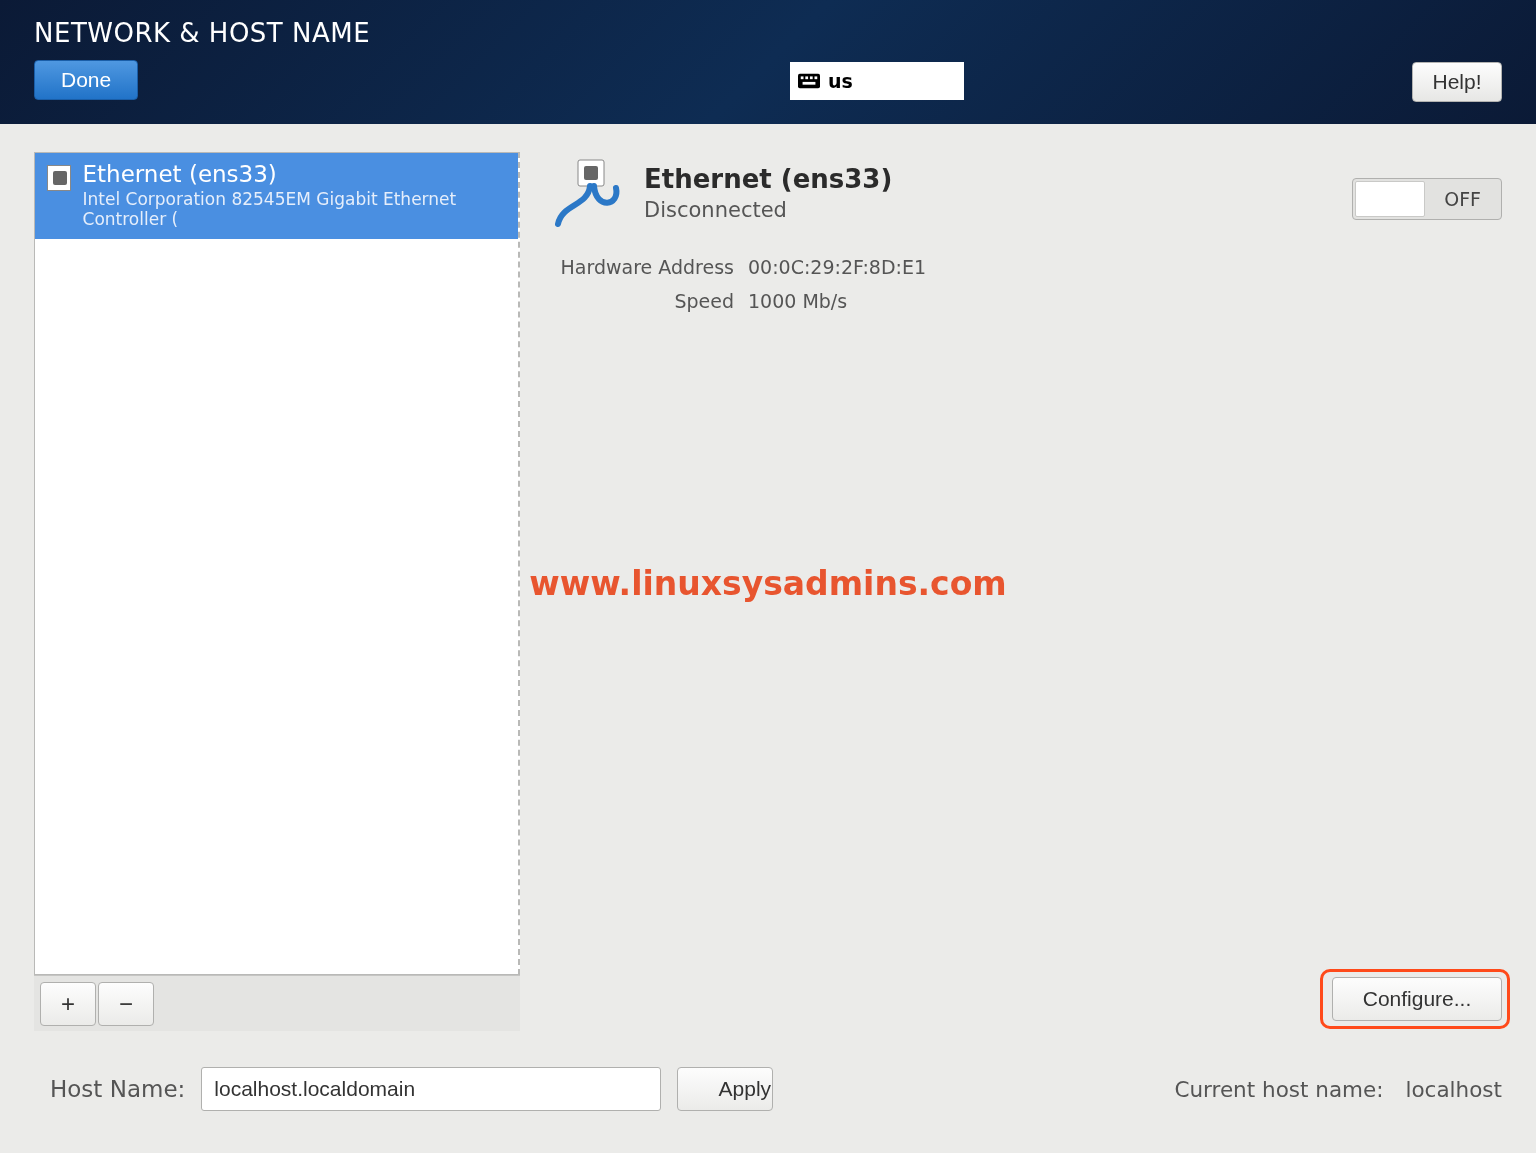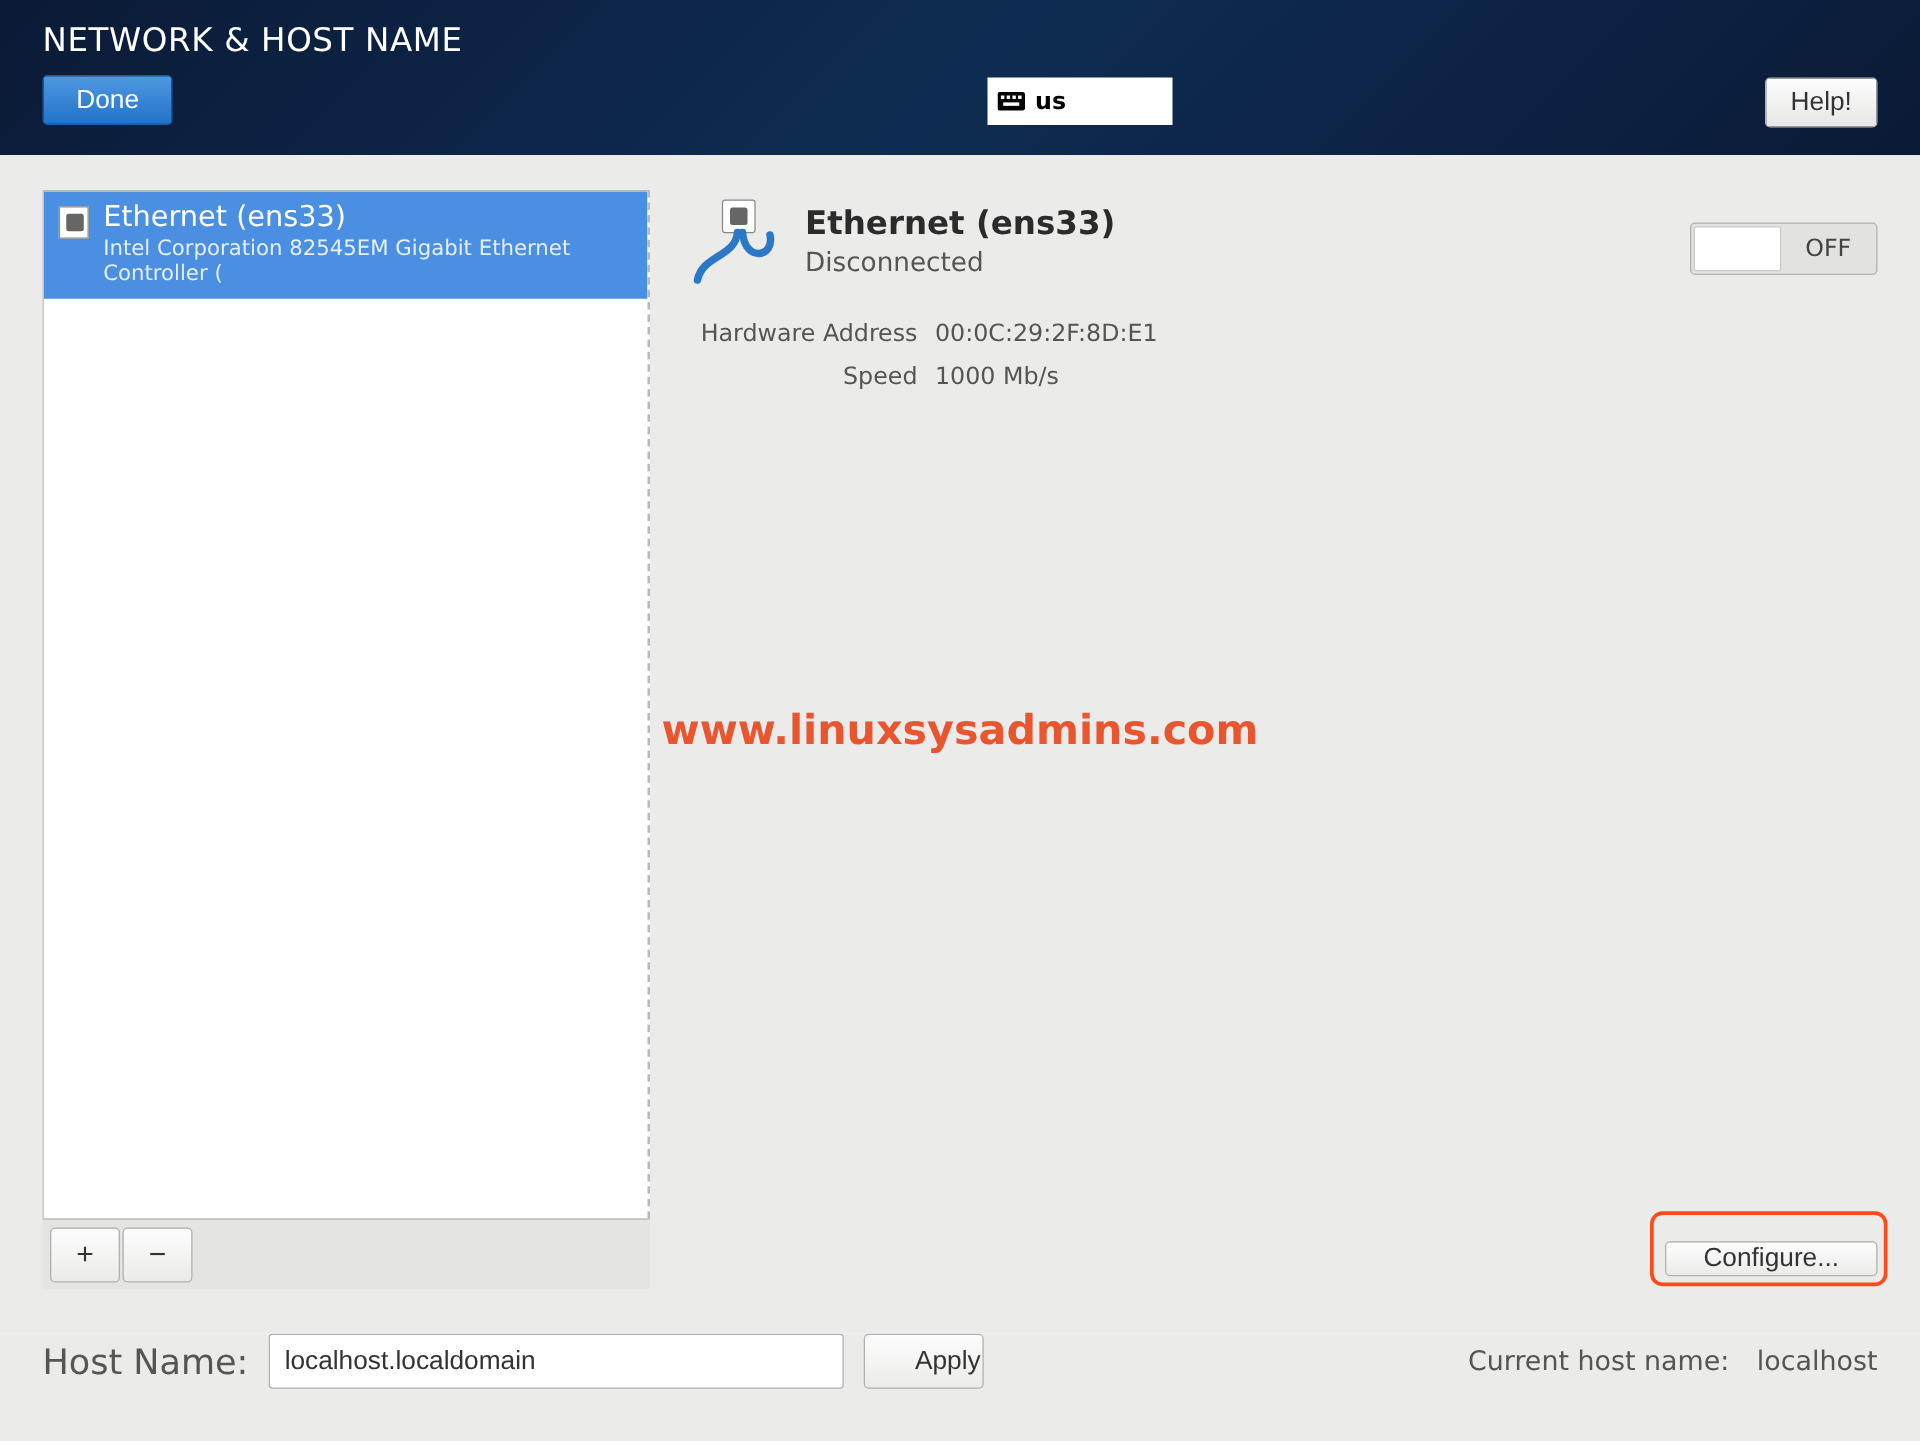--- a/index.html
+++ b/index.html
@@ -27,21 +27,21 @@
     color: #fff;
     background: linear-gradient(#4f98e1,#2173c8);
     border: 1px solid #1a5ea8;
     border-radius: 4px;
     cursor: pointer;
     text-align: center;
   }
   .kb-box {
     position: absolute;
     top: 62px; left: 790px;
-    width: 148px; height: 38px;
+    width: 174px; height: 38px;
     background: #fff;
     color: #000;
     display: flex; align-items: center;
     padding-left: 8px;
     font-weight: 700;
     font-size: 19px;
     gap: 8px;
   }
   .help-btn {
     position: absolute;
@@ -122,39 +122,39 @@
     position: absolute; top: 440px; left: 50%; transform: translateX(-50%);
     font-size: 33px; font-weight: 700;
     font-family: "DejaVu Sans", "Cantarell", sans-serif;
     color: #e8552f;
     pointer-events: none;
     white-space: nowrap;
   }
 
   .configure-btn {
     position: absolute; bottom: 10px; right: 0;
-    width: 170px; height: 28px;
+    width: 170px; height: 44px;
     background: linear-gradient(#fdfdfd,#ebebe9);
     border: 1px solid #b0b0ae;
     border-radius: 4px;
     font-size: 21px; color:#333;
     cursor:pointer;
   }
   .hl-ring {
     position: absolute;
     bottom: 2px; right: -8px;
     width: 190px; height: 60px;
     border: 3px solid #ff4a1a;
     border-radius: 10px;
     pointer-events: none;
   }
 
   
   .bottom { background:#ebebe9; padding: 0 34px 42px 34px; display:flex; align-items:center; gap:16px; }
-  .hn-label { font-size: 28px; color:#555; }
+  .hn-label { font-size: 23px; color:#555;margin-left:16px; }
   .hn-input { width: 460px; height: 44px; font-size: 21px; padding: 4px 12px; border:1px solid #b0b0ae; background:#fff; color:#333; border-radius:3px; }
   .apply-btn { width:96px; height:44px; background:linear-gradient(#fdfdfd,#ebebe9); border:1px solid #b0b0ae; border-radius:4px; font-size:21px; color:#333; cursor:pointer;padding-left:39px; }
   .cur-wrap { margin-left:auto; display:flex; gap:22px; font-size:21.5px; color:#555; }
 
   svg.kb { width:22px; height:16px; }
   svg.cable { width:70px; height:70px; }
 </style>
 </head>
 <body>
 

